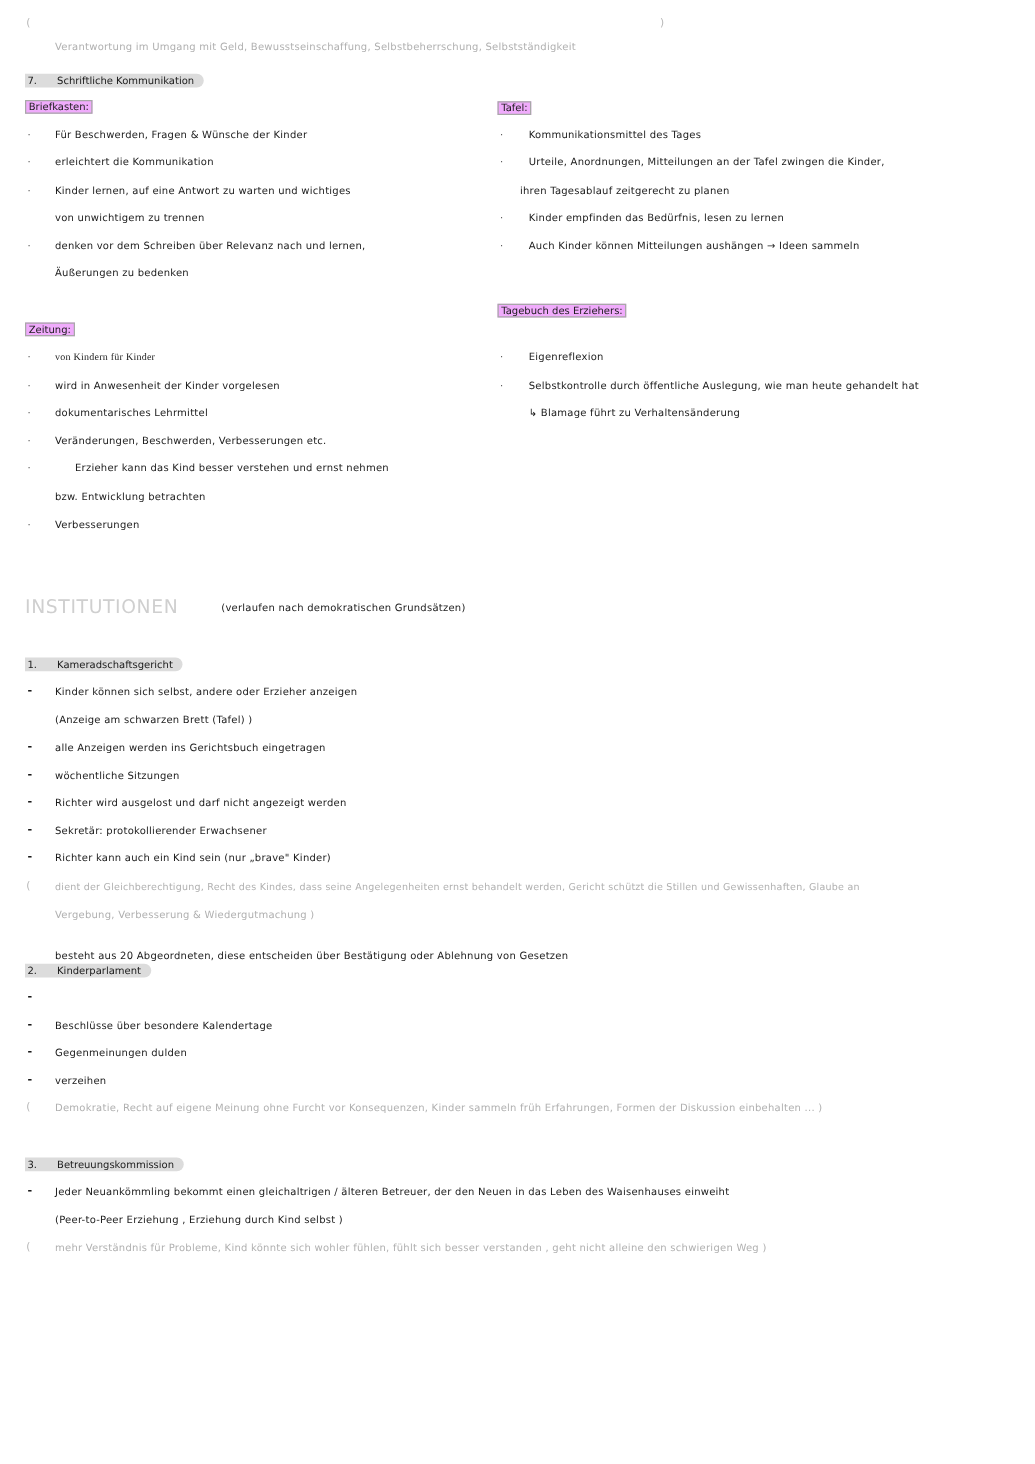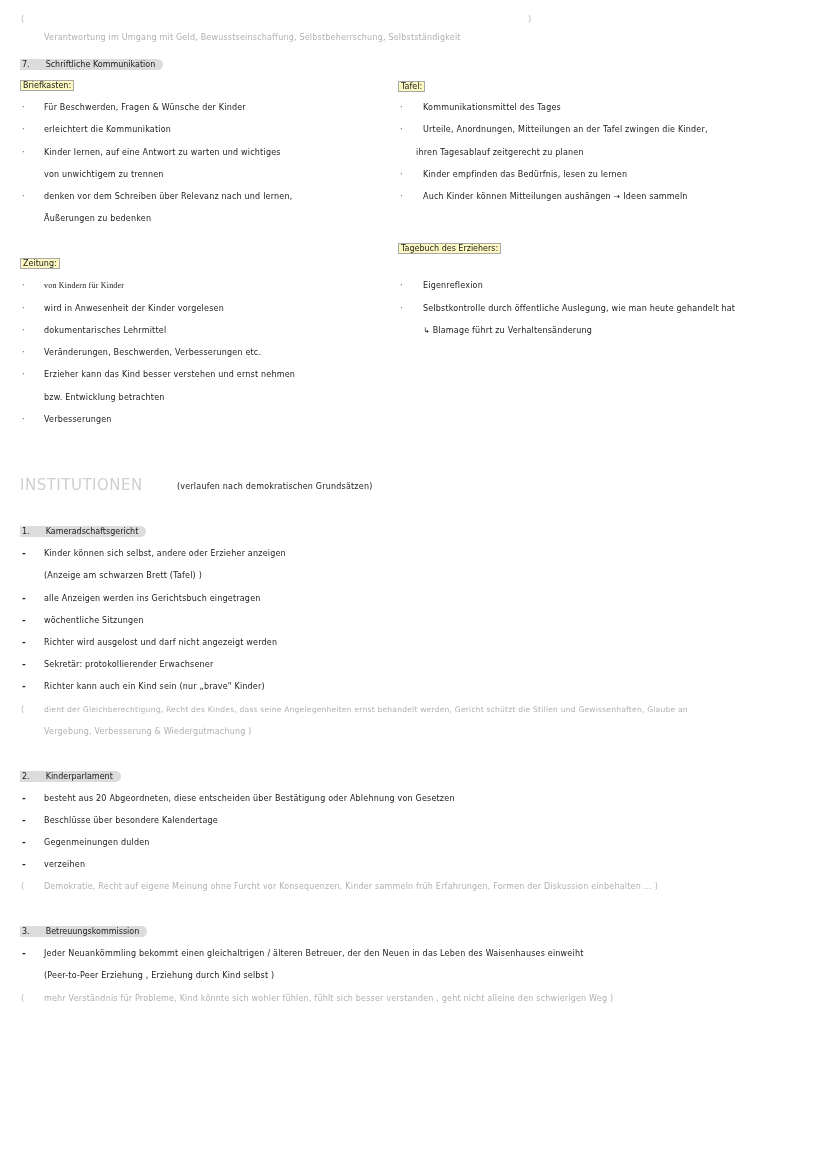--- a/index.html
+++ b/index.html
@@ -10,21 +10,21 @@
   .abs { position: absolute; white-space: nowrap; }
   .txt { font-size: 8px; letter-spacing: 0.2px; }
   .gray { color: #b0b0b0; }
   .paren { color: #b8b8b8; font-size: 8.5px; }
   .hl-heading {
     background: #dcdcdc; border-radius: 0 8px 8px 0; padding: 1px 8px 1px 2px;
     font-size: 8px;
   }
   .hl-heading .num { margin-right: 16px; }
   .boxed {
-    border: 1px solid #a8a8a8; background: #fef9c3; padding: 0 2px; font-size: 8px;
+    border: 1px solid #a8a8a8; background: #f0abfc; padding: 0 2px; font-size: 8px;
   }
   .bullet { width: 6px; font-size: 8px; color: #555; }
   .dash { width: 6px; font-size: 9px; font-weight: bold; }
   .big-title {
     font-size: 15px; color: #cfcfcf; letter-spacing: 0.5px; font-family: "DejaVu Sans", sans-serif;
   }
 </style>
 </head>
 <body>
 
@@ -62,21 +62,21 @@
 <div class="abs boxed" style="left:20px; top:258px;">Zeitung:</div>
 <div class="abs bullet" style="left:22px; top:281px;">·</div>
 <div class="abs txt" style="left:44px; top:281px;font-family:Liberation Serif, serif;">von Kindern für Kinder</div>
 <div class="abs bullet" style="left:22px; top:304px;">·</div>
 <div class="abs txt" style="left:44px; top:304px;">wird in Anwesenheit der Kinder vorgelesen</div>
 <div class="abs bullet" style="left:22px; top:326px;">·</div>
 <div class="abs txt" style="left:44px; top:326px;">dokumentarisches Lehrmittel</div>
 <div class="abs bullet" style="left:22px; top:348px;">·</div>
 <div class="abs txt" style="left:44px; top:348px;">Veränderungen, Beschwerden, Verbesserungen etc.</div>
 <div class="abs bullet" style="left:22px; top:370px;">·</div>
-<div class="abs txt" style="left:44px; top:370px;">Erzieher kann das Kind besser verstehen und ernst nehmen</div>
+<div class="abs txt" style="left:60px; top:370px;">Erzieher kann das Kind besser verstehen und ernst nehmen</div>
 <div class="abs txt" style="left:44px; top:393px;">bzw. Entwicklung betrachten</div>
 <div class="abs bullet" style="left:22px; top:415px;">·</div>
 <div class="abs txt" style="left:44px; top:415px;">Verbesserungen</div>
 
 <div class="abs boxed" style="left:398px; top:243px;">Tagebuch des Erziehers:</div>
 <div class="abs bullet" style="left:400px; top:281px;">·</div>
 <div class="abs txt" style="left:423px; top:281px;">Eigenreflexion</div>
 <div class="abs bullet" style="left:400px; top:304px;">·</div>
 <div class="abs txt" style="left:423px; top:304px;">Selbstkontrolle durch öffentliche Auslegung, wie man heute gehandelt hat</div>
 <div class="abs txt" style="left:423px; top:326px;">↳ Blamage führt zu Verhaltensänderung</div>
@@ -101,21 +101,21 @@
 <div class="abs dash" style="left:22px; top:681px;">-</div>
 <div class="abs txt" style="left:44px; top:682px;">Richter kann auch ein Kind sein (nur „brave" Kinder)</div>
 <div class="abs paren" style="left:21px; top:704px;">(</div>
 <div class="abs txt gray" style="left:44px; top:705px; font-size:7.6px;">dient der Gleichberechtigung, Recht des Kindes, dass seine Angelegenheiten ernst behandelt werden, Gericht schützt die Stillen und Gewissenhaften, Glaube an</div>
 <div class="abs txt gray" style="left:44px; top:727px;">Vergebung, Verbesserung &amp; Wiedergutmachung )</div>
 
 <div class="abs hl-heading" style="left:20px; top:771px;">
   <span class="num">2.</span><span>Kinderparlament</span>
 </div>
 <div class="abs dash" style="left:22px; top:793px;">-</div>
-<div class="abs txt" style="left:44px; top:794px;">besteht aus 20 Abgeordneten, diese entscheiden über Bestätigung oder Ablehnung von Gesetzen</div>
+<div class="abs txt" style="left:44px; top:760px;">besteht aus 20 Abgeordneten, diese entscheiden über Bestätigung oder Ablehnung von Gesetzen</div>
 <div class="abs dash" style="left:22px; top:815px;">-</div>
 <div class="abs txt" style="left:44px; top:816px;">Beschlüsse über besondere Kalendertage</div>
 <div class="abs dash" style="left:22px; top:837px;">-</div>
 <div class="abs txt" style="left:44px; top:838px;">Gegenmeinungen dulden</div>
 <div class="abs dash" style="left:22px; top:859px;">-</div>
 <div class="abs txt" style="left:44px; top:860px;">verzeihen</div>
 <div class="abs paren" style="left:21px; top:881px;">(</div>
 <div class="abs txt gray" style="left:44px; top:882px;">Demokratie, Recht auf eigene Meinung ohne Furcht vor Konsequenzen, Kinder sammeln früh Erfahrungen, Formen der Diskussion einbehalten ... )</div>
 
 <div class="abs hl-heading" style="left:20px; top:926px;">

